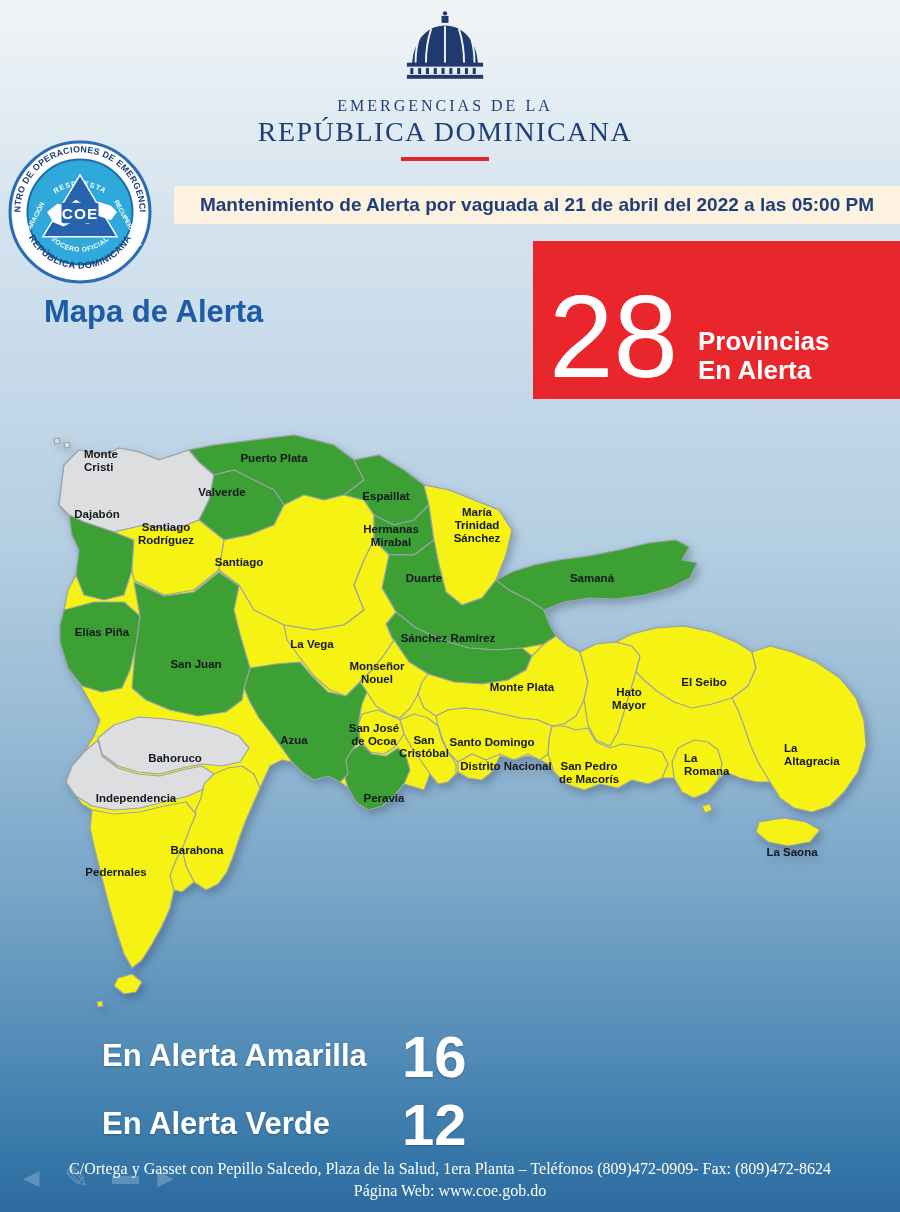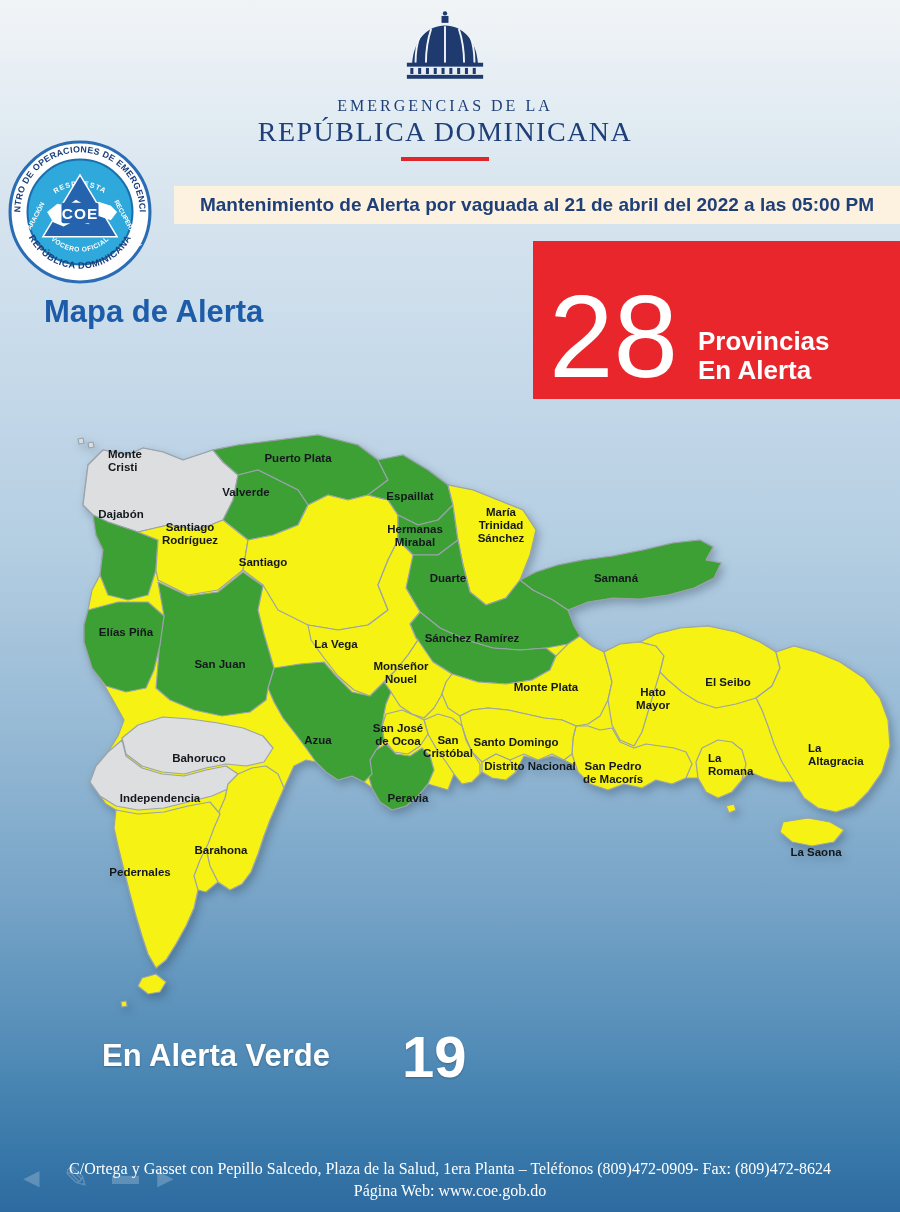--- a/index.html
+++ b/index.html
@@ -12,21 +12,21 @@
   .brand-bottom{font-family:"Liberation Serif",serif;font-size:28px;letter-spacing:1.5px;color:#1e3f78;margin-top:1px;white-space:nowrap;}
   .redbar{width:88px;height:4px;background:#e0262a;margin:9px auto 0;}
   .coe{position:absolute;left:8px;top:140px;width:144px;height:144px;}
   .banner{position:absolute;left:174px;right:0;top:186px;height:38px;background:#fdf2e0;
     display:flex;align-items:center;justify-content:center;font-size:19px;font-weight:bold;color:#1e3f78;white-space:nowrap;}
   .map-title{position:absolute;left:44px;top:294px;font-size:31px;font-weight:bold;color:#1c5ca8;}
   .alert-box{position:absolute;left:533px;top:241px;right:0;height:158px;background:#e8262c;
     display:flex;align-items:flex-end;padding:0 0 8px 16px;box-sizing:border-box;}
   .alert-count{font-size:116px;line-height:0.92;color:#fff;}
   .alert-lines{margin:0 0 6px 20px;color:#fff;font-weight:bold;font-size:26px;line-height:1.12;}
-  .map-wrap{position:absolute;left:68px;top:430px;width:830px;height:590px;text-decoration:underline;}
+  .map-wrap{position:absolute;left:44px;top:430px;width:830px;height:590px;text-decoration:underline;}
   .map-wrap svg{filter:drop-shadow(3px 4px 4px rgba(20,40,60,.30));}
   .map-label{font-family:"Liberation Sans",sans-serif;font-size:11.5px;font-weight:bold;fill:#14181d;}
   .stats{position:absolute;left:102px;top:1022px;width:400px;}
   .stat-row{display:flex;align-items:center;height:68px;}
   .stat-label{width:300px;font-size:31px;font-weight:bold;color:#fff;text-shadow:0 1px 2px rgba(0,0,0,.25);white-space:nowrap;}
   .stat-value{font-size:58px;font-weight:bold;color:#fff;text-shadow:0 1px 2px rgba(0,0,0,.25);}
   .footer{position:absolute;left:0;right:0;top:1158px;text-align:center;color:#fff;
     font-family:"Liberation Serif",serif;font-size:16px;line-height:1.4;}
   .ghost{position:absolute;color:#fff;opacity:.22;font-size:27px;}
 </style>
@@ -181,22 +181,26 @@
         <text x="131" y="332" text-anchor="middle" class="map-label"><tspan x="131" dy="0">Bahoruco</tspan></text>
         <text x="92" y="372" text-anchor="middle" class="map-label"><tspan x="92" dy="0">Independencia</tspan></text>
         <text x="153" y="424" text-anchor="middle" class="map-label"><tspan x="153" dy="0">Barahona</tspan></text>
         <text x="72" y="446" text-anchor="middle" class="map-label"><tspan x="72" dy="0">Pedernales</tspan></text>
         <text x="748" y="426" text-anchor="middle" class="map-label"><tspan x="748" dy="0">La Saona</tspan></text>
       </svg>
   </div>
 
   <div class="stats">
     <div class="stat-row">
+      <div class="stat-label">En Alerta Amarilla</div>
+      <div class="stat-value">16</div>
+    </div>
+    <div class="stat-row">
       <div class="stat-label">En Alerta Verde</div>
-      <div class="stat-value">19</div>
+      <div class="stat-value">12</div>
     </div>
   </div>
 
   <span class="ghost" style="left:18px;top:1163px;">◄</span>
   <span class="ghost" style="left:64px;top:1160px;font-size:30px;">✎</span>
   <span class="ghost" style="left:112px;top:1160px;">▬</span>
   <span class="ghost" style="left:152px;top:1163px;">►</span>
 
   <div class="footer">
     <div>C/Ortega y Gasset con Pepillo Salcedo, Plaza de la Salud, 1era Planta – Teléfonos (809)472-0909- Fax: (809)472-8624</div>

